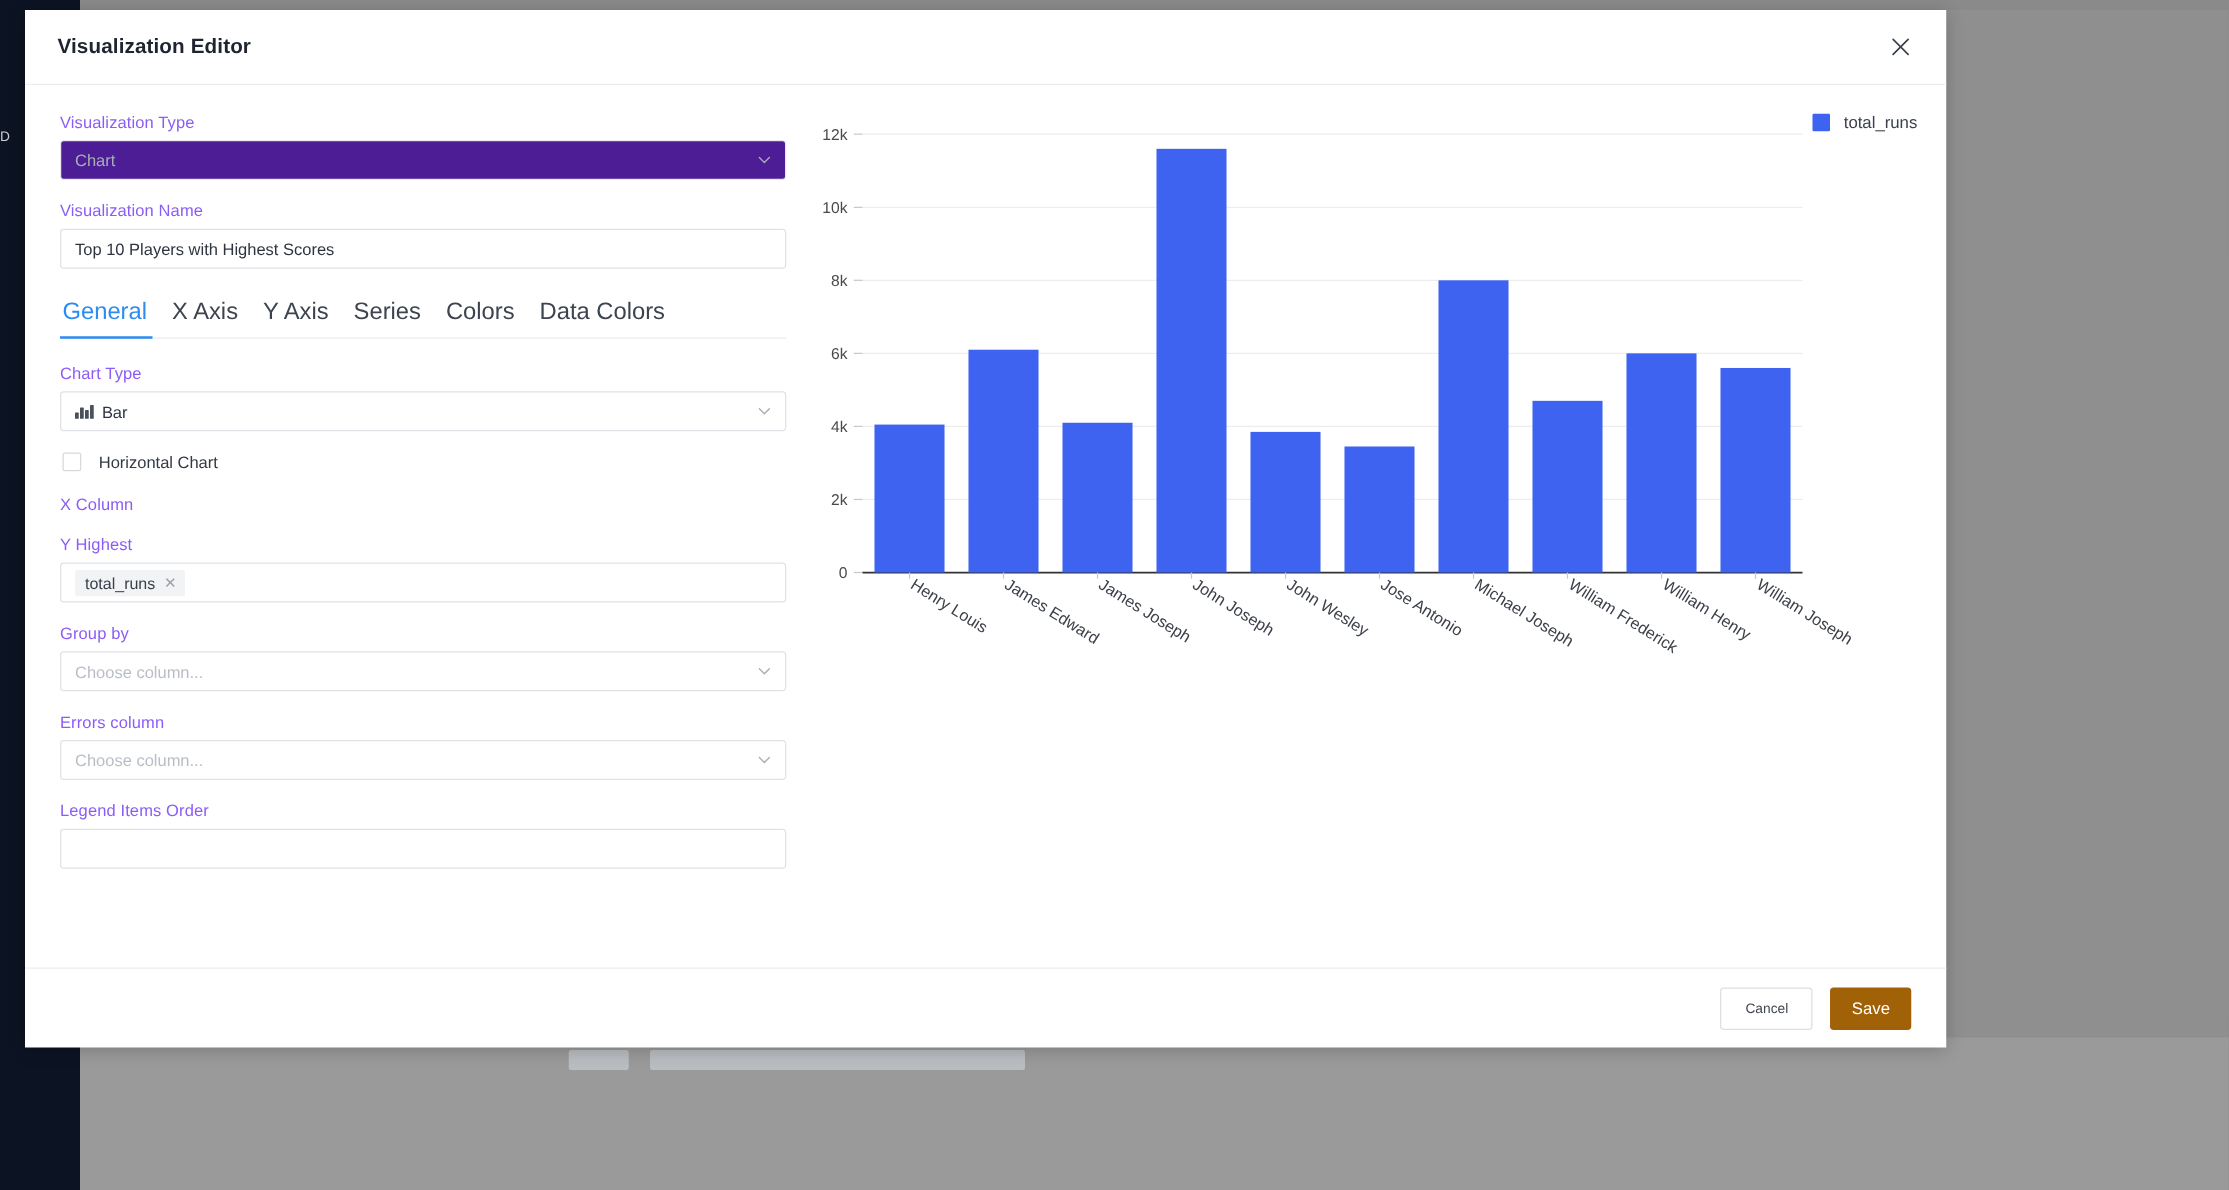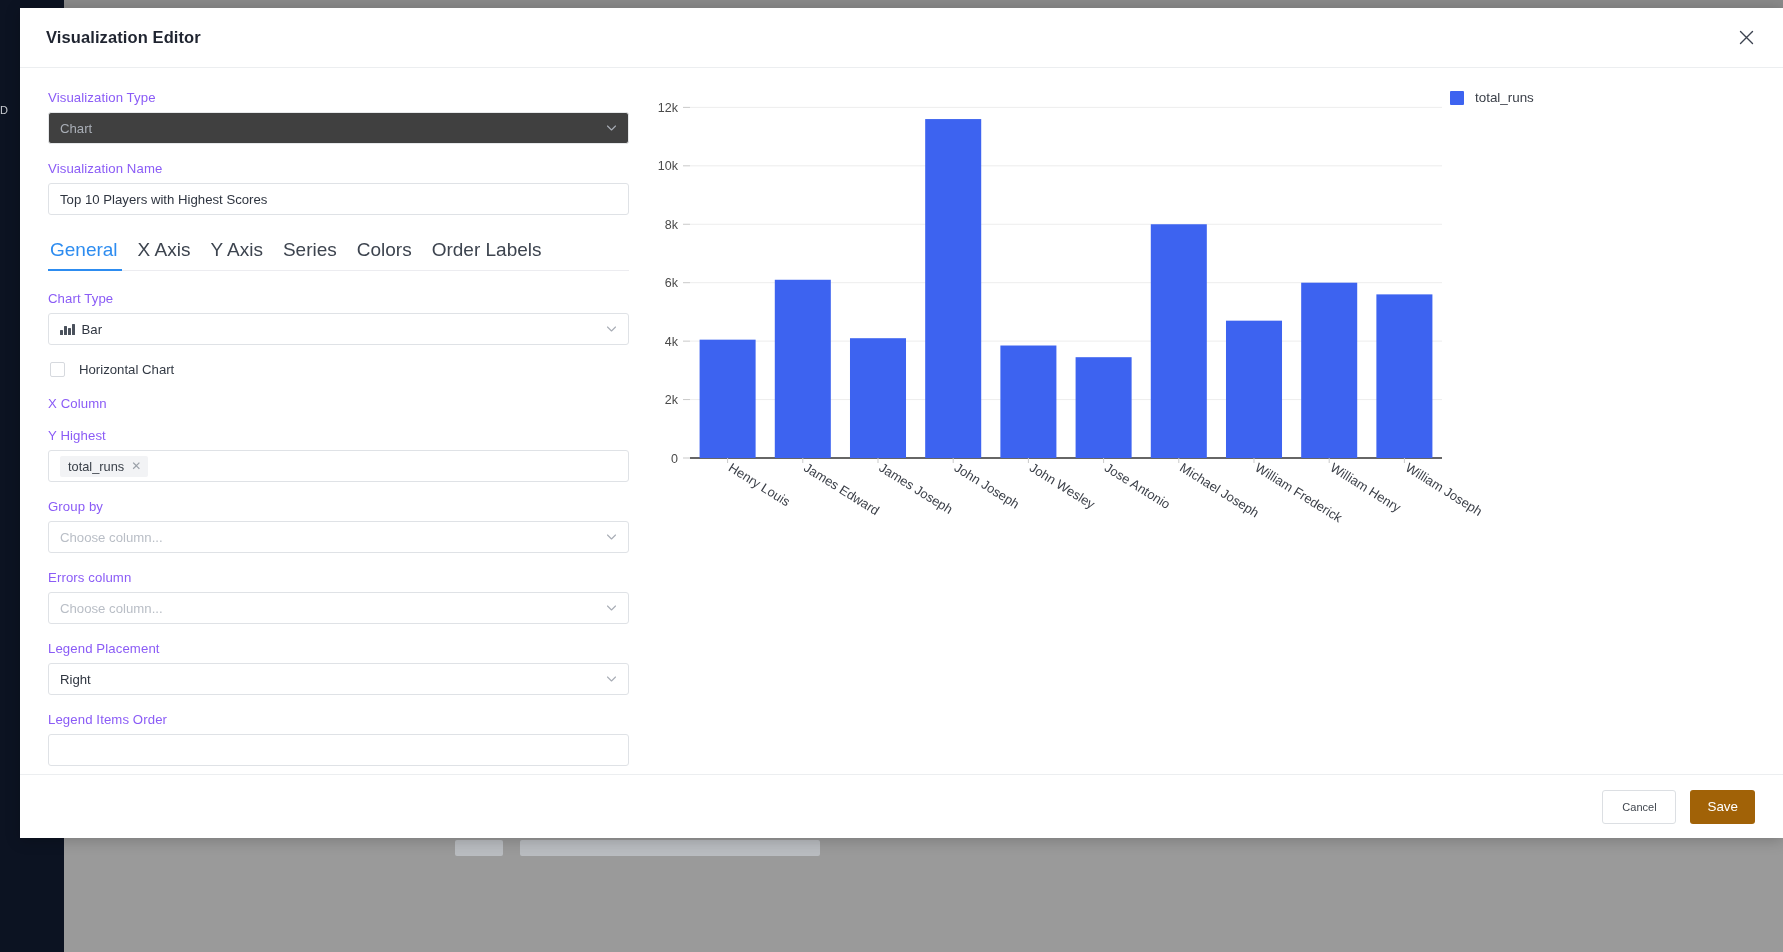--- a/index.html
+++ b/index.html
@@ -35,21 +35,21 @@
     background: #b9bcc0; border-radius: 2px; z-index: 2;
   }
   #backdrop-row-b {
     position: absolute; left: 520px; top: 840px; width: 300px; height: 16px;
     background: #b9bcc0; border-radius: 2px; z-index: 2;
   }
 
   
   #modal {
     position: absolute; left: 20px; top: 8px;
-    width: 1763px; height: 830px;
+    width: 1537px; height: 830px;
     background: #ffffff;
     z-index: 10;
     display: flex; flex-direction: column;
     box-shadow: 0 2px 14px rgba(0,0,0,.22);
   }
   #modal-header {
     height: 60px; min-height: 60px;
     border-bottom: 1px solid #eceef0;
     display: flex; align-items: center;
     padding: 0 22px 0 26px;
@@ -82,21 +82,21 @@
   .select-box, .text-input, .chips-box {
     width: 581px; height: 32px;
     border: 1px solid #dfe2e6; border-radius: 3px;
     background: #ffffff;
     display: flex; align-items: center;
     padding: 0 10px 0 11px;
     font-size: 13.2px; color: #2f3540;
     position: relative;
   }
   .select-box.disabled {
-    background: #404040; border-color: #e6e8ea; color: #a9aeb6;
+    background: #4c1d95; border-color: #e6e8ea; color: #a9aeb6;
   }
   .placeholder { color: #b9bec6; }
   .chev {
     position: absolute; right: 11px; top: 50%; transform: translateY(-50%);
     width: 11px; height: 11px; color: #a8adb5;
   }
   .chev svg { display: block; }
 
   
   #tabs {
@@ -217,21 +217,21 @@
           <span>Top 10 Players with Highest Scores</span>
         </div>
       </div>
 
       <div id="tabs">
         <div class="tab active">General</div>
         <div class="tab">X Axis</div>
         <div class="tab">Y Axis</div>
         <div class="tab">Series</div>
         <div class="tab">Colors</div>
-        <div class="tab">Order Labels</div>
+        <div class="tab">Data Colors</div>
       </div>
 
       <div class="field-block" style="margin-top:20px;">
         <div class="field-label">Chart Type</div>
         <div class="select-box">
           <span class="charttype-icon">
             <i style="height:5px"></i>
               <i style="height:9px"></i>
               <i style="height:7px"></i>
               <i style="height:11px"></i>
@@ -281,31 +281,20 @@
         <div class="select-box">
           <span class="placeholder">Choose column...</span>
           <span class="chev">
             <svg width="11" height="11" viewBox="0 0 11 11">
                 <path d="M1.5 3.5 L5.5 7.5 L9.5 3.5" stroke="currentColor" stroke-width="1.1" fill="none" stroke-linecap="round" stroke-linejoin="round"></path>
               </svg>
           </span>
         </div>
       </div>
 
-      <div class="field-block">
-        <div class="field-label">Legend Placement</div>
-        <div class="select-box">
-          <span>Right</span>
-          <span class="chev">
-            <svg width="11" height="11" viewBox="0 0 11 11">
-                <path d="M1.5 3.5 L5.5 7.5 L9.5 3.5" stroke="currentColor" stroke-width="1.1" fill="none" stroke-linecap="round" stroke-linejoin="round"></path>
-              </svg>
-          </span>
-        </div>
-      </div>
 
       <div class="field-block">
         <div class="field-label">Legend Items Order</div>
         <div class="select-box">
           
           
         </div>
       </div>
 
     </div>

